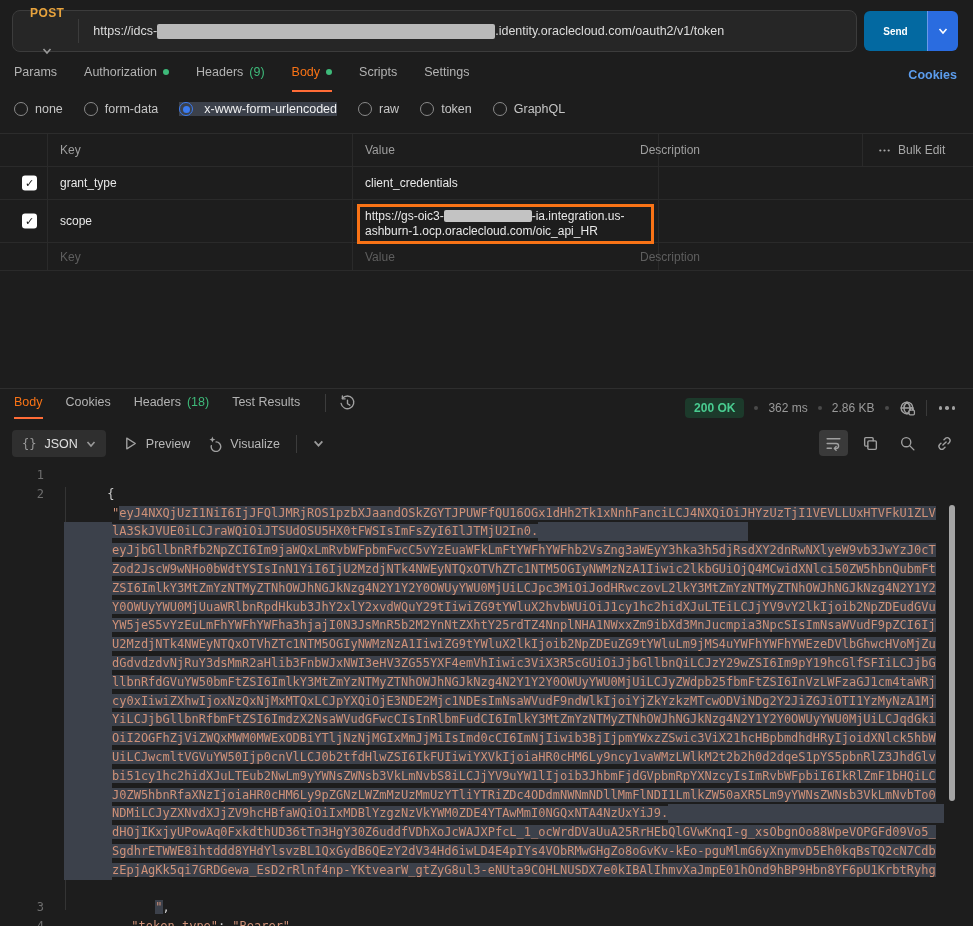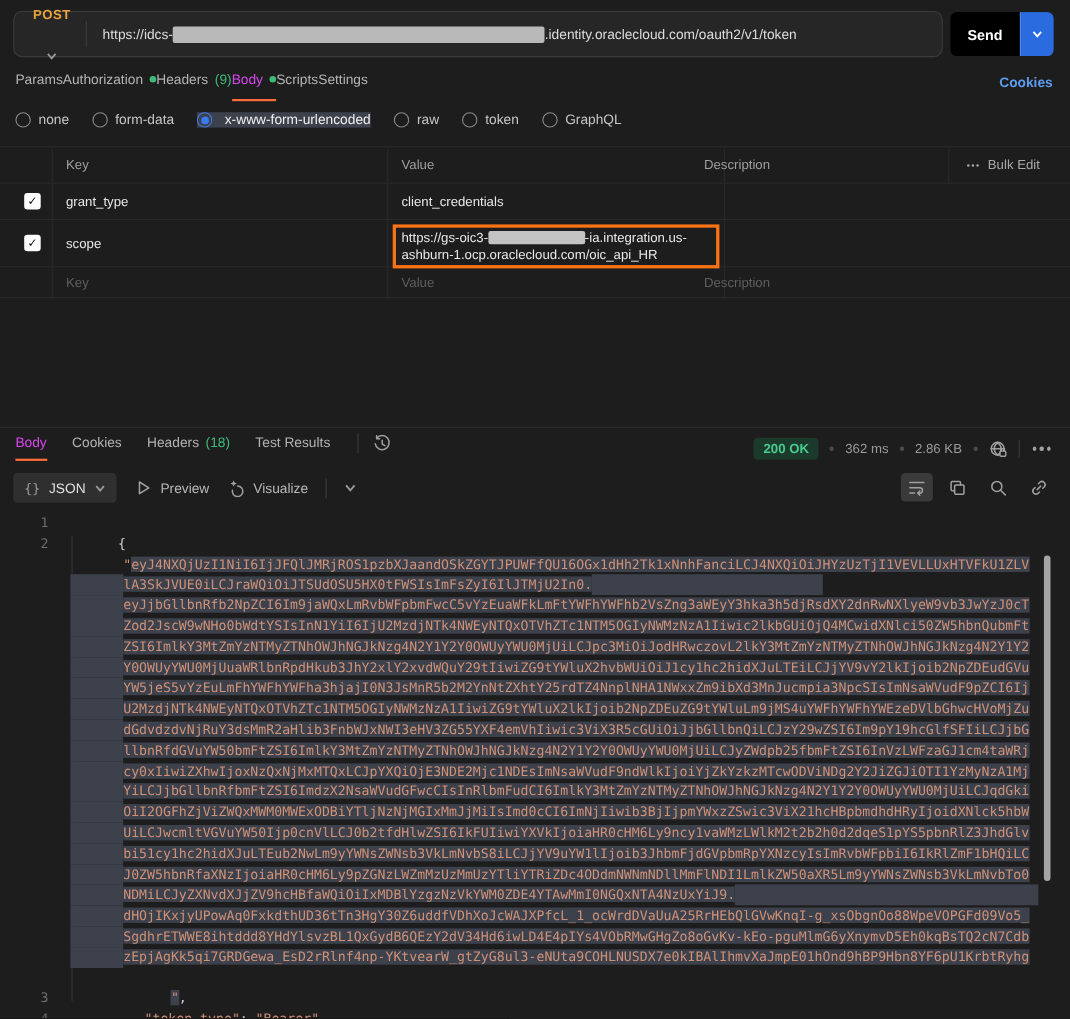--- a/index.html
+++ b/index.html
@@ -12,29 +12,29 @@
   .url-bar{position:absolute;left:12px;top:10px;width:845px;height:42px;background:#262626;
     border:1px solid #3c3c3c;border-radius:8px;display:flex;align-items:center;}
   .method{display:flex;align-items:center;gap:26px;padding:0 14px 0 17px;cursor:pointer;flex-direction:column;}
   .method-label{color:#e8a33d;font-weight:700;font-size:12px;letter-spacing:.4px;}
   .chev{width:10px;height:10px;stroke:#9a9a9a;fill:none;stroke-width:1.6;}
   .vdiv{width:1px;height:24px;background:#3c3c3c;}
   .url-text{margin-left:14px;font-size:12.5px;color:#dddddd;white-space:nowrap;display:flex;align-items:center;}
   .redact{display:inline-block;background:#b9b9b9;border-radius:2px;height:15px;}
   .redact-url{width:338px;}
   .send-group{position:absolute;right:15px;top:11px;height:40px;display:flex;}
-  .send-main{width:63px;background:#000000;color:#fff;font-weight:700;font-size:13px;
+  .send-main{width:63px;background:#0369a1;color:#fff;font-weight:700;font-size:10px;
     border-radius:6px 0 0 6px;display:flex;align-items:center;justify-content:center;cursor:pointer;}
   .send-caret{width:31px;background:#2a6ce0;border-left:1px solid rgba(255,255,255,.3);
     border-radius:0 6px 6px 0;display:flex;align-items:center;justify-content:center;cursor:pointer;}
   .send-caret .chev{stroke:#fff;}
   
-  .req-tabs{position:absolute;left:14px;top:62px;display:flex;font-size:12.5px;color:#b3b3b3;height:30px;}
+  .req-tabs{position:absolute;left:14px;top:62px;display:flex;gap:27px;font-size:12.5px;color:#b3b3b3;height:30px;}
   .tab{display:flex;align-items:center;gap:6px;cursor:pointer;position:relative;padding-bottom:10px;}
-  .tab.active{color:#d946ef;}
+  .tab.active{color:#f97316;}
   .tab.active::after{content:"";position:absolute;left:0;right:0;bottom:0;height:2px;background:#ff6c37;}
   .gdot{width:6px;height:6px;border-radius:50%;background:#3eba7a;}
   .gcount{color:#3eba7a;}
   .cookies{position:absolute;right:16px;top:68px;color:#5c9ded;font-size:12.5px;font-weight:700;cursor:pointer;}
   
   .modes{position:absolute;left:14px;top:102px;display:flex;gap:21px;align-items:center;font-size:12.5px;color:#c6c6c6;}
   .mode{display:flex;align-items:center;gap:7px;cursor:pointer;justify-content:center;}
   .radio{width:14px;height:14px;border:1.5px solid #8a8a8a;border-radius:50%;position:relative;flex:none;}
   .mode.sel .radio{border-color:#3b7bf0;}
   .mode.sel .radio::after{content:"";position:absolute;inset:2.5px;border-radius:50%;background:#3b7bf0;}

